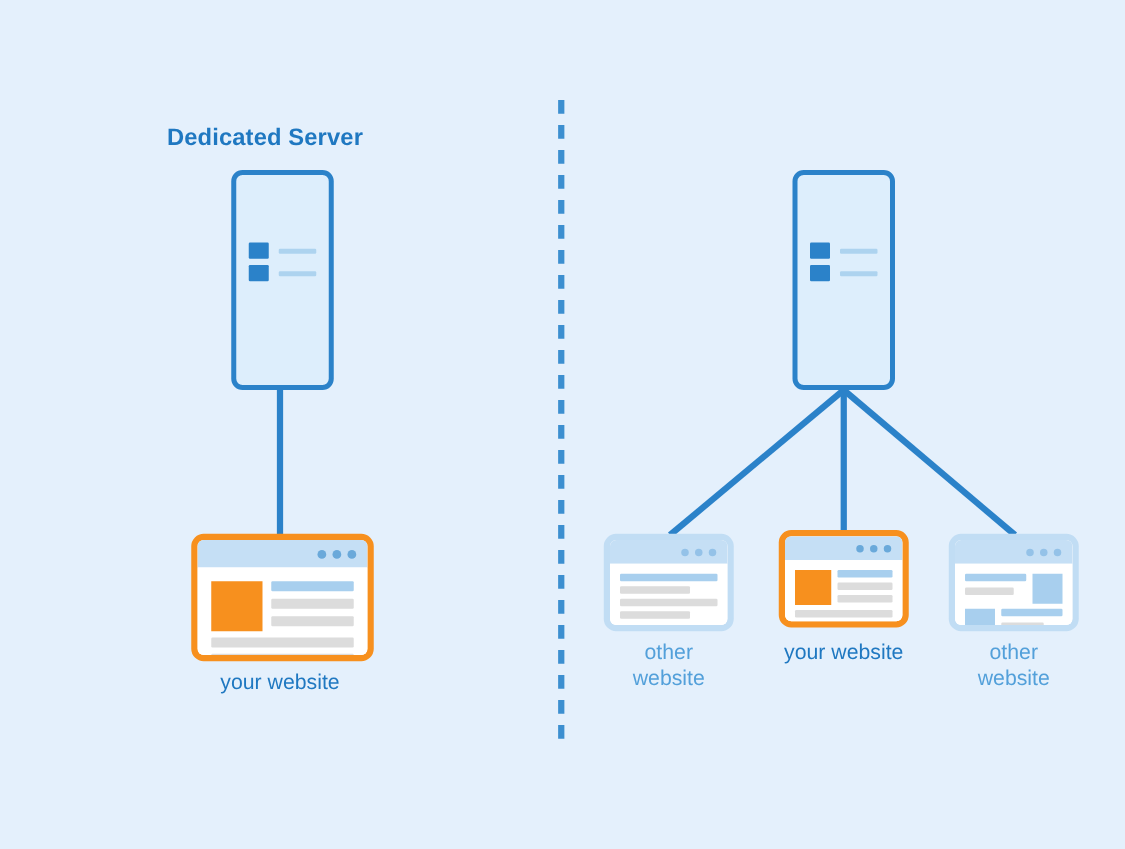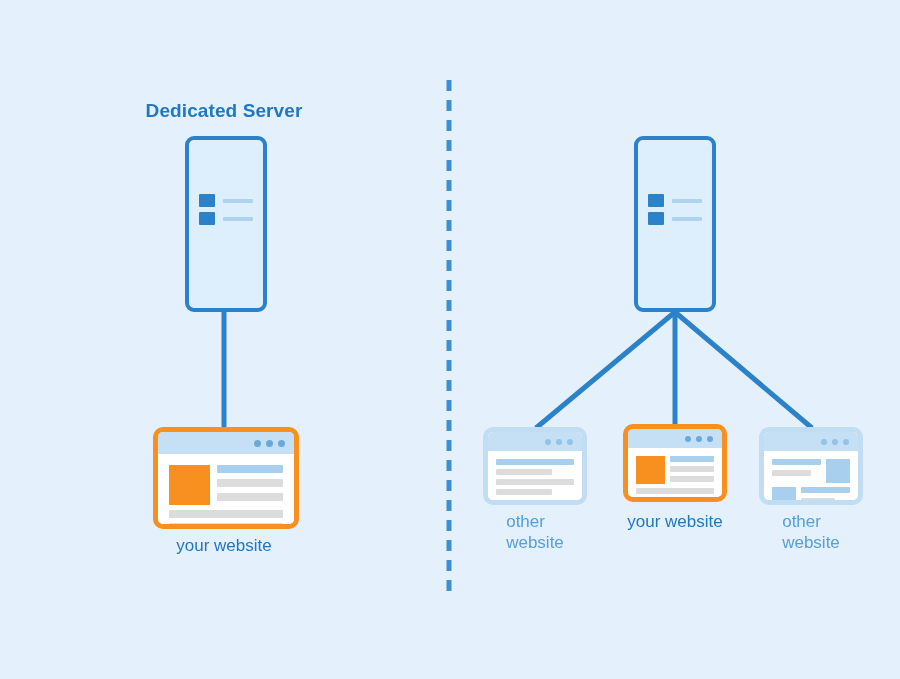--- a/index.html
+++ b/index.html
@@ -119,20 +119,21 @@
   }
   .blk { background: #f7901e; flex: 0 0 auto; }
   .blk.blue { background: #a8cfee; }
   .ln { border-radius: 1px; background: #dcdcdc; flex: 0 0 auto; }
   .ln.blue { background: #a8cfee; }
 
   
   .caption {
     position: absolute;
     transform: translateX(-50%);
+    text-align: center;
     white-space: pre-line;
     line-height: 1.25;
   }
   .caption.primary {
     font-size: 17px;
     font-weight: normal;
     color: #1f78c1;
   }
   .caption.secondary {
     font-size: 17px;
@@ -150,21 +151,21 @@
         <line x1="224" y1="312" x2="224" y2="428" stroke="#2b82c9" stroke-width="5" stroke-linecap="butt"></line>
         <line x1="675" y1="312" x2="536" y2="428" stroke="#2b82c9" stroke-width="5" stroke-linecap="butt"></line>
         <line x1="675" y1="312" x2="675" y2="428" stroke="#2b82c9" stroke-width="5" stroke-linecap="butt"></line>
         <line x1="675" y1="312" x2="812" y2="428" stroke="#2b82c9" stroke-width="5" stroke-linecap="butt"></line>
       </g>
     <g id="divider-group">
         <line x1="449" y1="80" x2="449" y2="592" stroke="#3c8fd0" stroke-width="5" stroke-dasharray="11 9"></line>
       </g>
   </svg>
 
-  <div class="panel-title" id="title-dedicated" style="left: 224px; top: 100px;">Dedicated Server</div>
+  <div class="panel-title" id="title-dedicated" style="left: 212px; top: 100px;">Dedicated Server</div>
 
   <div id="objects-layer">
       <div class="server" style="left: 185px; top: 136px; width: 82px; height: 176px;">
         <div class="srow"></div>
         <div class="srow"></div>
         <div class="srow"></div>
         <div class="srow"></div>
         <div class="srow"></div>
         <div class="srow"></div>
         <div class="srow"></div>

